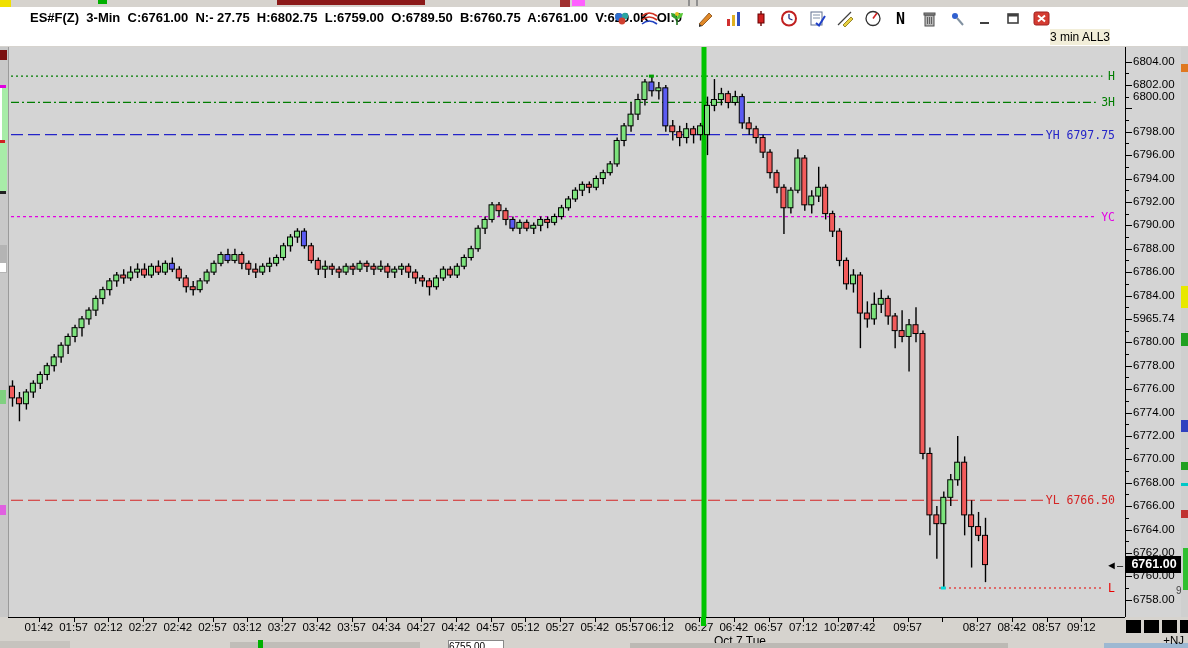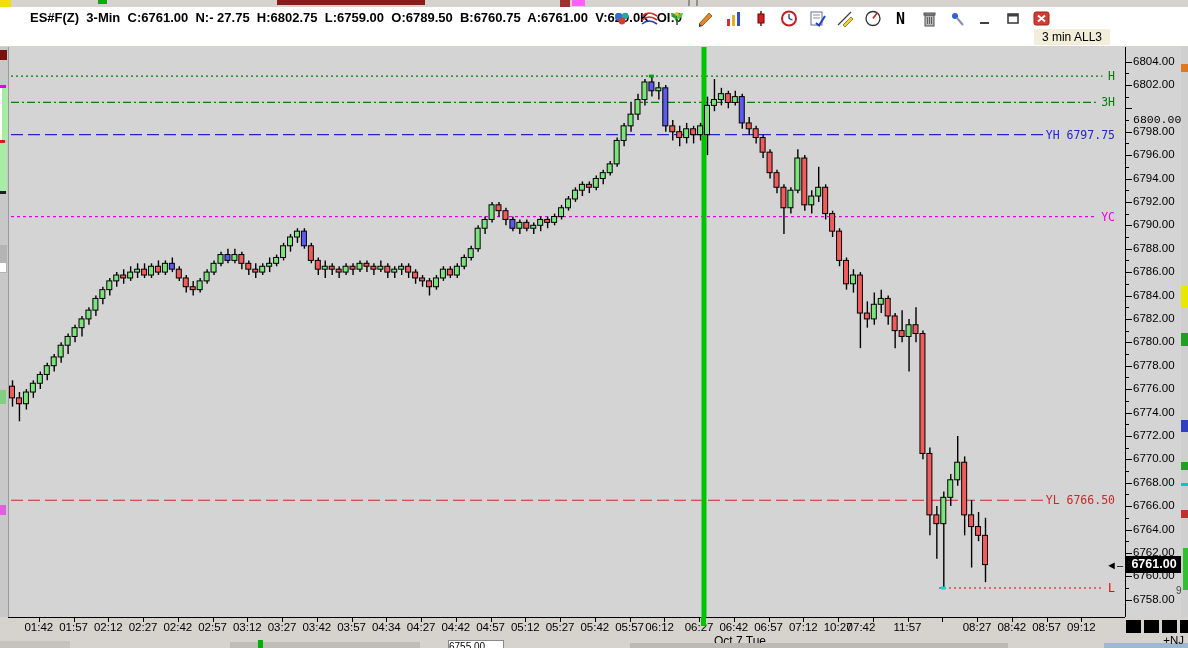--- a/index.html
+++ b/index.html
@@ -5,21 +5,21 @@
   html,body{margin:0;padding:0;}
   body{width:1188px;height:648px;overflow:hidden;position:relative;
        background:#d6d3ce;font-family:"Liberation Sans",sans-serif;}
   .abs{position:absolute;}
   #title-bar{left:0;top:7px;width:1188px;height:21px;background:#ffffff;border-bottom:1px solid #e2e2e2;}
   #title-text{left:30px;top:3px;font-size:13px;font-weight:bold;color:#000;white-space:pre;}
   #toolbar{left:612px;top:2px;height:19px;display:flex;gap:9px;align-items:center;}
   .tbicon{width:19px;height:17px;display:inline-block;}
   #quote-bar{left:0;top:28px;width:1188px;height:18px;background:#ffffff;}
   #quote-text{left:4px;top:2px;font-size:12.5px;color:#000;white-space:pre;}
-  #interval-box{right:78px;top:1px;background:#f2eed9;font-size:12px;color:#000;padding:1px 8px;}
+  #interval-box{right:78px;top:1px;background:#f2eed9;font-size:12px;color:#000;padding:1px 0;}
   #plot{left:8px;top:47px;width:1117px;height:570px;background:#d4d4d4;border-left:1px solid #9a9a9a;}
   #price-axis{left:1125px;top:47px;width:55px;height:570px;background:#d4d4d4;border-left:1px solid #000;}
   .pr-label{position:absolute;left:7px;font-size:11.5px;color:#000;}
   .pr-tick{position:absolute;left:0;height:1px;background:#000;}
   #price-box{left:1126px;width:56px;height:17px;background:#000;color:#fff;
              font-size:12.5px;font-weight:bold;text-align:center;line-height:17px;}
   #price-arrow{left:1106px;width:20px;height:12px;color:#000;font-size:11px;line-height:12px;}
   #time-axis{left:0;top:617px;width:1188px;height:31px;background:#d6d3ce;}
   #time-line{position:absolute;left:8px;top:0;width:1117px;height:1px;background:#000;}
   .t-label{position:absolute;top:4px;font-size:11.5px;color:#000;width:40px;text-align:center;}
@@ -486,30 +486,30 @@
     <div class="pr-tick" style="top: 470.8px; width: 3px;"></div>
     <div class="pr-tick" style="top: 482.5px; width: 6px;"></div>
     <div class="pr-tick" style="top: 494.2px; width: 3px;"></div>
     <div class="pr-tick" style="top: 505.9px; width: 6px;"></div>
     <div class="pr-tick" style="top: 517.6px; width: 3px;"></div>
     <div class="pr-tick" style="top: 529.3px; width: 6px;"></div>
     <div class="pr-tick" style="top: 541px; width: 3px;"></div>
     <div class="pr-tick" style="top: 552.7px; width: 6px;"></div>
     <div class="pr-label" style="top: 7.5px;">6804.00</div>
     <div class="pr-label" style="top: 30.9px;">6802.00</div>
-    <div class="pr-label" style="top: 66px; font-family: Liberation Mono, monospace;">6800.00</div>
+    <div class="pr-label" style="top: 43px;">6800.00</div>
     <div class="pr-label" style="top: 77.7px;">6798.00</div>
     <div class="pr-label" style="top: 101.1px;">6796.00</div>
     <div class="pr-label" style="top: 124.5px;">6794.00</div>
     <div class="pr-label" style="top: 147.9px;">6792.00</div>
     <div class="pr-label" style="top: 171.3px;">6790.00</div>
     <div class="pr-label" style="top: 194.7px;">6788.00</div>
     <div class="pr-label" style="top: 218.1px;">6786.00</div>
     <div class="pr-label" style="top: 241.5px;">6784.00</div>
-    <div class="pr-label" style="top: 264.9px;">6782.00</div>
+    <div class="pr-label" style="top: 264.9px;">5965.74</div>
     <div class="pr-label" style="top: 288.3px;">6780.00</div>
     <div class="pr-label" style="top: 311.7px;">6778.00</div>
     <div class="pr-label" style="top: 335.1px;">6776.00</div>
     <div class="pr-label" style="top: 358.5px;">6774.00</div>
     <div class="pr-label" style="top: 381.9px;">6772.00</div>
     <div class="pr-label" style="top: 405.3px;">6770.00</div>
     <div class="pr-label" style="top: 428.7px;">6768.00</div>
     <div class="pr-label" style="top: 452.1px;">6766.00</div>
     <div class="pr-label" style="top: 475.5px;">6764.00</div>
     <div class="pr-label" style="top: 498.9px;">6762.00</div>
@@ -576,21 +576,21 @@
     <div class="t-label" style="left: 713.8px;">06:42</div>
     <div class="t-tick" style="left: 768.55px;"></div>
     <div class="t-label" style="left: 748.55px;">06:57</div>
     <div class="t-tick" style="left: 803.3px;"></div>
     <div class="t-label" style="left: 783.3px;">07:12</div>
     <div class="t-tick" style="left: 838.05px;"></div>
     <div class="t-label" style="left: 818.05px;">10:27</div>
     <div class="t-tick" style="left: 872.8px;"></div>
     <div class="t-label" style="left: 841px;">07:42</div>
     <div class="t-tick" style="left: 907.55px;"></div>
-    <div class="t-label" style="left: 887.55px;">11:57</div>
+    <div class="t-label" style="left: 887.55px;">09:57</div>
     <div class="t-tick" style="left: 942.3px;"></div>
     <div class="t-label" style="left: 922.3px; margin-top: 37px;">08:12</div>
     <div class="t-tick" style="left: 977.05px;"></div>
     <div class="t-label" style="left: 957.05px;">08:27</div>
     <div class="t-tick" style="left: 1011.8px;"></div>
     <div class="t-label" style="left: 991.8px;">08:42</div>
     <div class="t-tick" style="left: 1046.55px;"></div>
     <div class="t-label" style="left: 1026.55px;">08:57</div>
     <div class="t-tick" style="left: 1081.3px;"></div>
     <div class="t-label" style="left: 1061.3px;">09:12</div>

